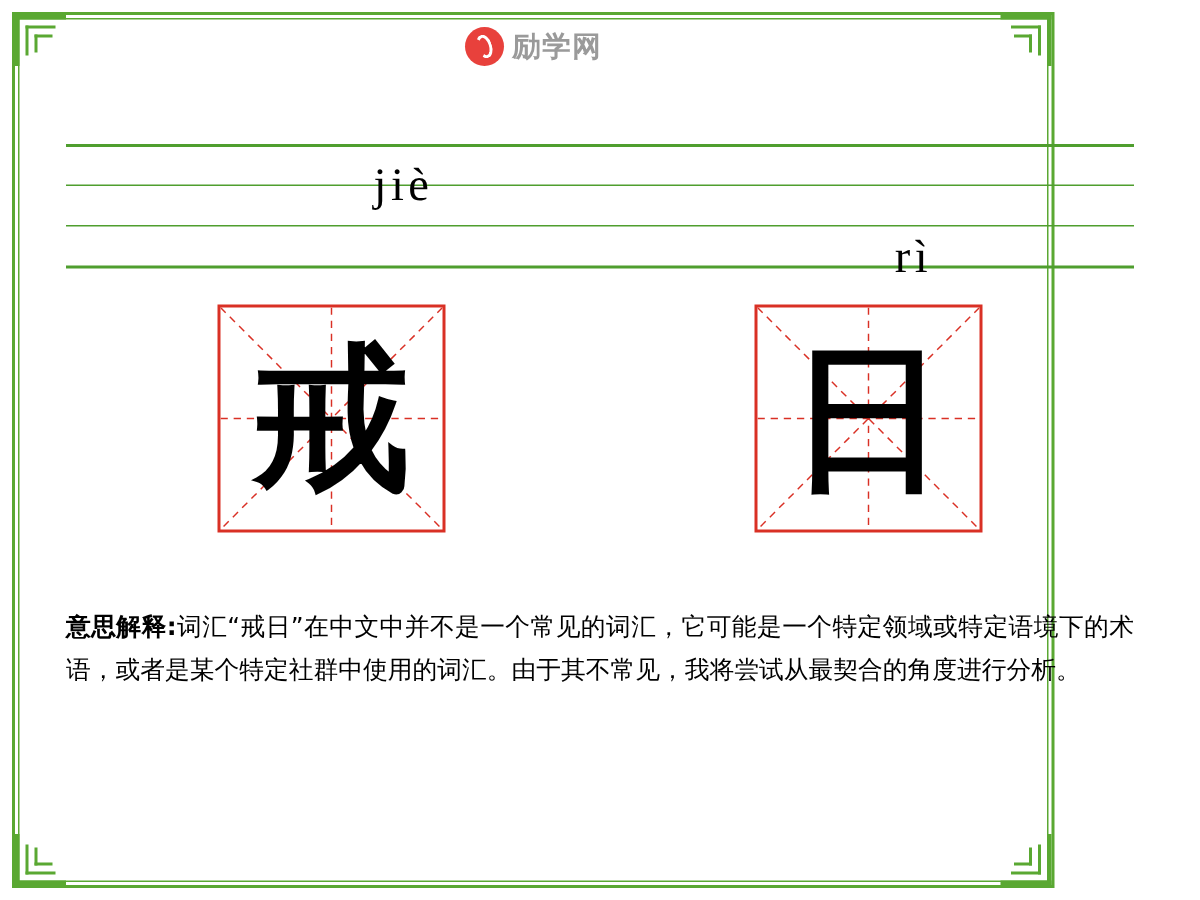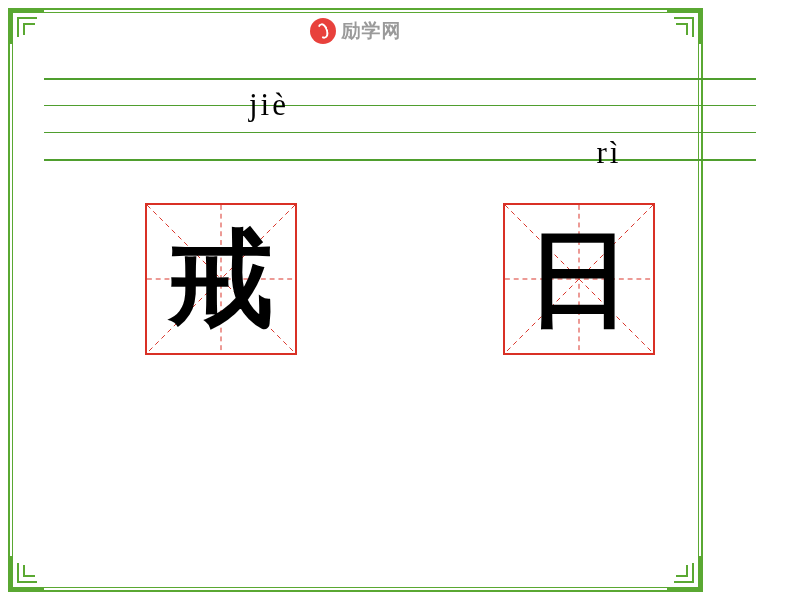--- a/index.html
+++ b/index.html
@@ -116,21 +116,21 @@
     font-size: 19px;
     font-weight: bold;
     color: #9a9a9a;
     letter-spacing: 1px;
   }
 
   
   .staff {
     position: absolute;
     left: 44px;
-    top: 78px;
+    top: 96px;
     width: 712px;
     height: 82px;
   }
   .staff .line {
     position: absolute;
     left: 0;
     width: 100%;
     height: 0;
     border-top: 2px solid #4f9e2e;
   }
@@ -274,14 +274,17 @@
   <div class="grid-box box-2">
     <svg class="diag" viewBox="0 0 152 152" preserveAspectRatio="none">
       <line x1="0" y1="0" x2="152" y2="152" stroke="#d93025" stroke-width="1" stroke-dasharray="5,4"></line>
       <line x1="152" y1="0" x2="0" y2="152" stroke="#d93025" stroke-width="1" stroke-dasharray="5,4"></line>
       <line x1="76" y1="0" x2="76" y2="152" stroke="#d93025" stroke-width="1" stroke-dasharray="5,4"></line>
       <line x1="0" y1="76" x2="152" y2="76" stroke="#d93025" stroke-width="1" stroke-dasharray="5,4"></line>
     </svg>
     <div class="ch">日</div>
   </div>
 
+  <div class="explain">
+    <span class="label">意思解释:</span><span>词汇“戒日”在中文中并不是一个常见的词汇，它可能是一个特定领域或特定语境下的术语，或者是某个特定社群中使用的词汇。由于其不常见，我将尝试从最契合的角度进行分析。</span>
+  </div>
 
 </div>
 
 </body></html>

